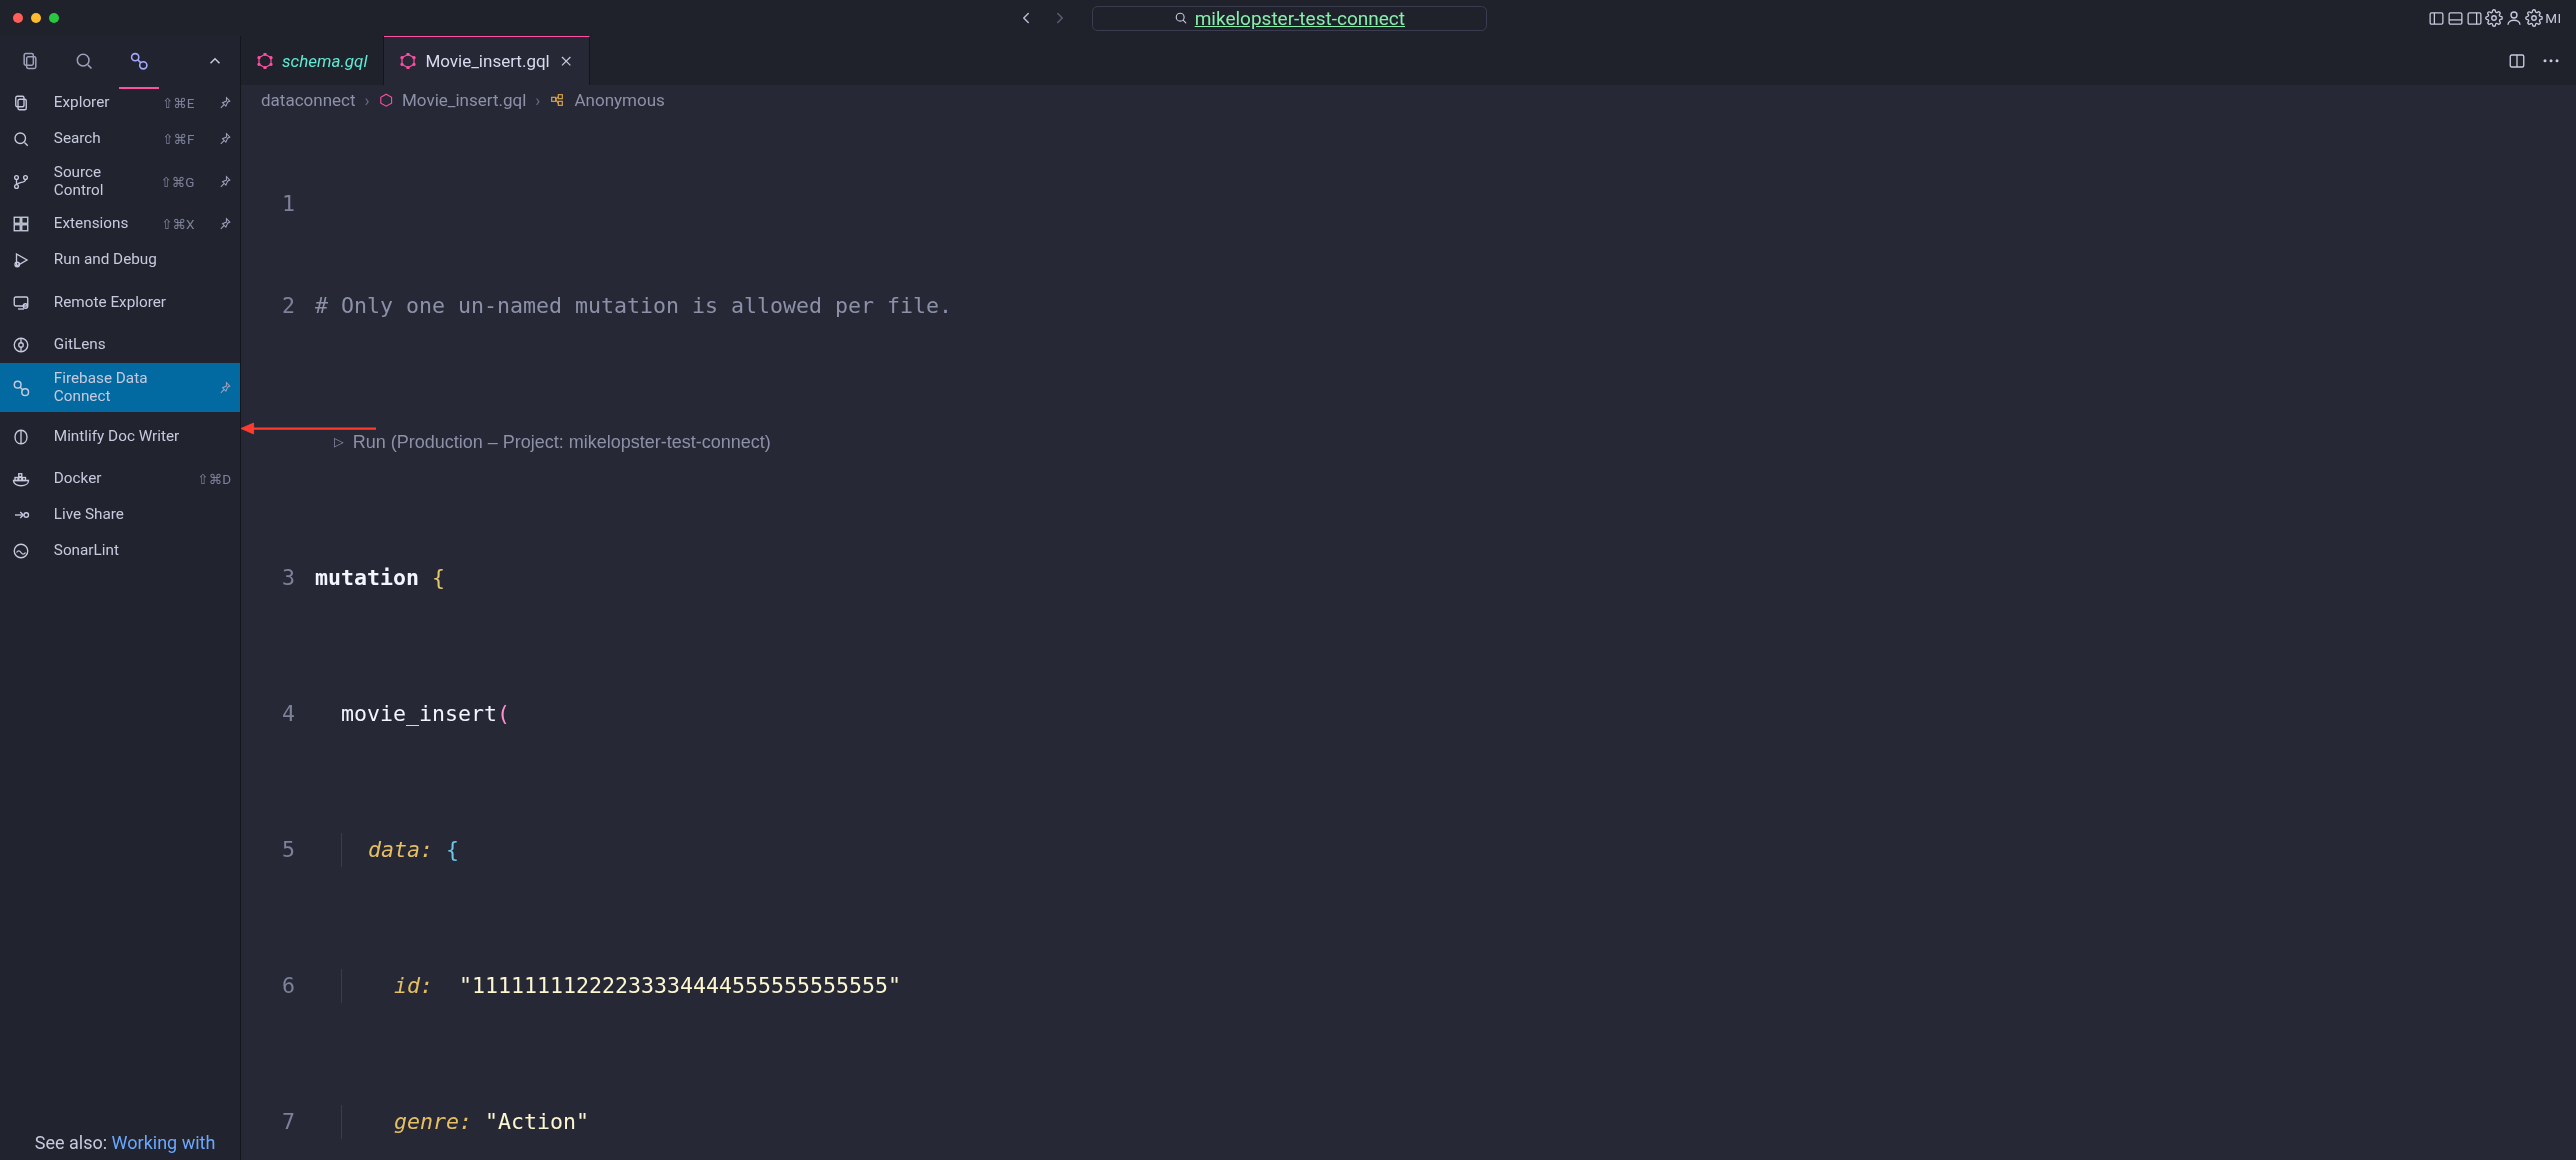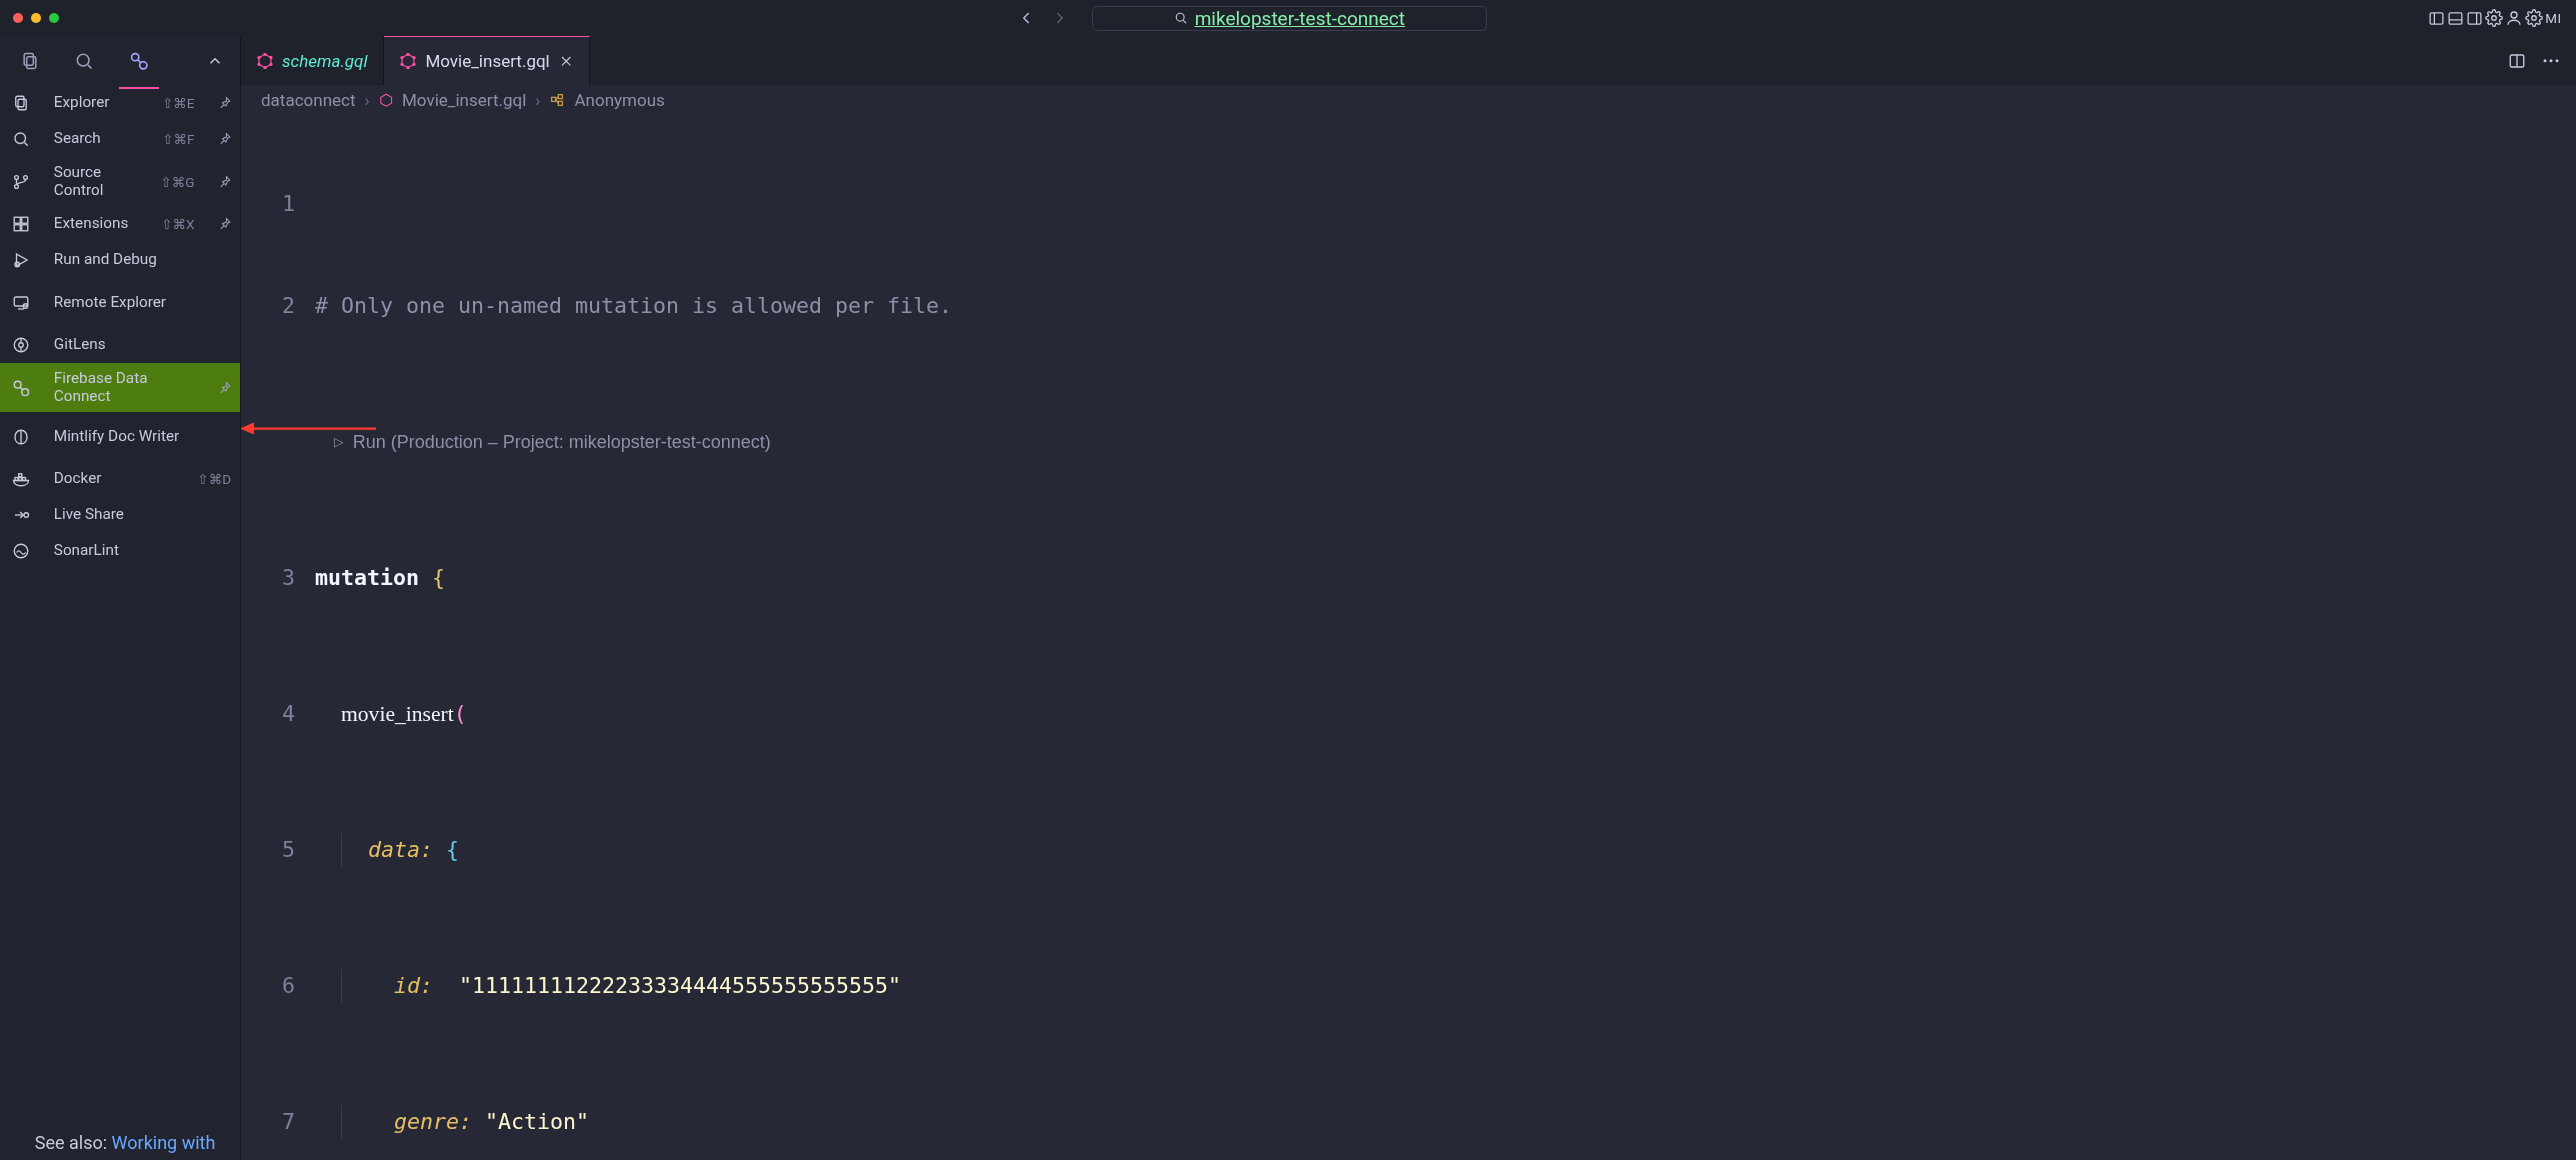--- a/index.html
+++ b/index.html
@@ -82,21 +82,21 @@
   .side-list { flex:1; overflow:auto; }
   .side-row {
     display:flex;
     align-items:center;
     gap:23px;
     padding: 5.4px 9px 5.4px 10.8px;
     min-height: 36px;
     cursor:pointer;
   }
   .side-row.two { min-height: 49px; }
-  .side-row.selected { background:#4d7c0f; }
+  .side-row.selected { background:#0369a1; }
   .side-row .ico { width:20px; flex:0 0 20px; display:flex; align-items:center; justify-content:center; color:#c7cade;}
   .side-row .label { flex:1; line-height:1.15; }
   .side-row .sc { color:#7d8199; font-size:13.5px; }
   .side-row .pin { color:#9da1ba; font-size:14.4px; }
   .side-foot {
     padding: 3.6px 9px 7.2px 10.8px;
     font-size:18px;
     color:#c7cade;
     margin-left:24px;
   }
@@ -174,21 +174,21 @@
     user-select:none;
   }
   .guide {
     display:inline-block;
     border-left:0.9px solid #3a3d52;
     height:34px;
     vertical-align:top;
   }
   .c-comment { color:#8d91a8; }
   .c-kw      { color:#f3f5ff; font-weight:600; }
-  .c-fn      { color:#f3f5ff;font-family:Liberation Serif, serif; }
+  .c-fn      { color:#f3f5ff; }
   .c-key     { color:#e5bf61; font-style:italic; }
   .c-punc    { color:#f3f5ff; }
   .c-brace   { color:#6cc7e6; }
   .c-bpink   { color:#ff8ed0; }
   .c-byellow { color:#e5c76b; }
   .c-str     { color:#fdf7cf; }
 
   .codelens {
     display:flex;
     align-items:center;

